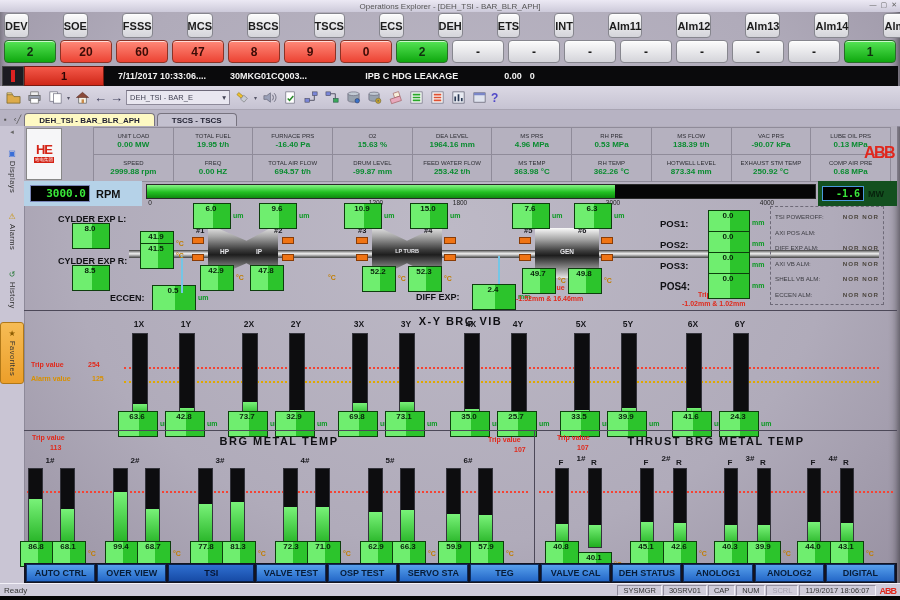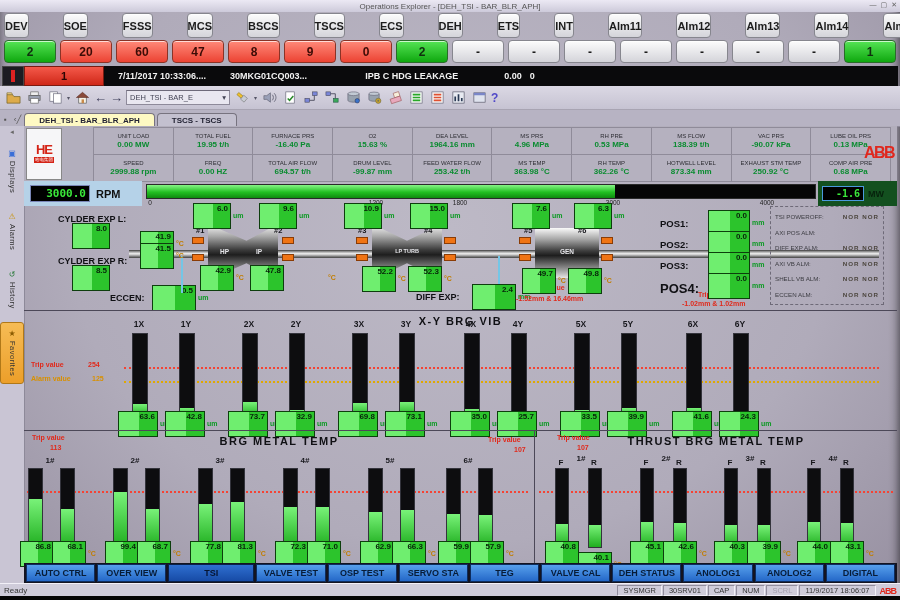--- a/index.html
+++ b/index.html
@@ -79,21 +79,21 @@
   .sfill{position:absolute;left:0;top:0;bottom:0;background:linear-gradient(#86f586,#22c022 55%,#0f8a0f);}
   .tick{position:absolute;top:18px;width:30px;text-align:center;font-size:6.5px;color:#222;}
   .mw-panel{position:absolute;left:794px;top:0;width:79px;height:25px;background:#13501f;display:flex;align-items:center;gap:4px;padding-left:4px;box-sizing:border-box;}
   .mw-lab{font-weight:bold;font-size:9px;color:#06220c;}
   .mw-panel .led{min-width:34px;font-size:10px;border-color:#4a9ade;}
   
   .mimic{position:absolute;left:24px;top:206px;width:873px;height:104px;}
   .mlabel{position:absolute;font-weight:bold;font-size:9px;color:#101014;white-space:nowrap;}
   .gwrap{position:absolute;display:flex;align-items:center;gap:2px;height:11px;}
   .gbox{height:26px;box-sizing:border-box;border:1px solid #0d3e0d;color:#07230a;font-weight:bold;font-size:8px;
-    line-height:9px;text-align:right;padding-right:2px;width:38px;
+    line-height:9px;text-align:center;padding-right:2px;width:38px;
     background:linear-gradient(90deg,#6fee6f 0%,#6fee6f 52%,#2cc42c 52%);}
   .gbox.w44{width:44px;} .gbox.w34{width:34px;} .gbox.pos{width:42px;} .gbox.wide{width:40px;} .gbox.temp{width:34px;}
   .suf{font-weight:bold;font-size:7px;white-space:nowrap;}
   .suf.um{color:#0b9a22;} .suf.c{color:#c27d00;}
   .shaft{position:absolute;left:105px;top:44px;width:750px;height:6px;background:linear-gradient(#777,#e8e8e8 40%,#cfcfcf 60%,#666);border-top:1px solid #555;border-bottom:1px solid #555;}
   .tbody{position:absolute;background:linear-gradient(180deg,#fafafa 0%,#a8a8a8 22%,#3c3c3c 46%,#1e1e1e 55%,#8a8a8a 80%,#e5e5e5 100%);}
   .bowtie{clip-path:polygon(0 0,55% 30%,100% 0,100% 100%,55% 70%,0 100%);}
   .blabel{position:absolute;color:#e6e6ea;font-weight:bold;font-size:6.5px;text-align:center;}
   .pad{position:absolute;width:12px;height:7px;background:#f07414;border:1px solid #8a3c06;box-sizing:border-box;}
   .bid{position:absolute;font-weight:bold;font-size:7.5px;color:#17171c;}
@@ -598,21 +598,21 @@
       <div class="mlabel" style="left: 636px; top: 33px; font-size: 9.5px;">POS2:</div>
       <div class="gwrap" style="left: 684px; top: 32px;">
         <div class="gbox pos">0.0</div>
         <div class="suf um">mm</div>
       </div>
       <div class="mlabel" style="left: 636px; top: 54px; font-size: 9.5px;">POS3:</div>
       <div class="gwrap" style="left: 684px; top: 53px;">
         <div class="gbox pos">0.0</div>
         <div class="suf um">mm</div>
       </div>
-      <div class="mlabel" style="left: 636px; top: 75px; font-size: 13px;">POS4:</div>
+      <div class="mlabel" style="left: 636px; top: 75px; font-size: 10px;">POS4:</div>
       <div class="gwrap" style="left: 684px; top: 74px;">
         <div class="gbox pos">0.0</div>
         <div class="suf um">mm</div>
       </div>
     </div>
 
   <div class="vibsec" id="vibSec">
     <div class="sec-title">X-Y BRG VIB</div>
     <div class="redtxt" style="left:7px;top:50px;">Trip value</div>
     <div class="redtxt" style="left:64px;top:50px;">254</div>

